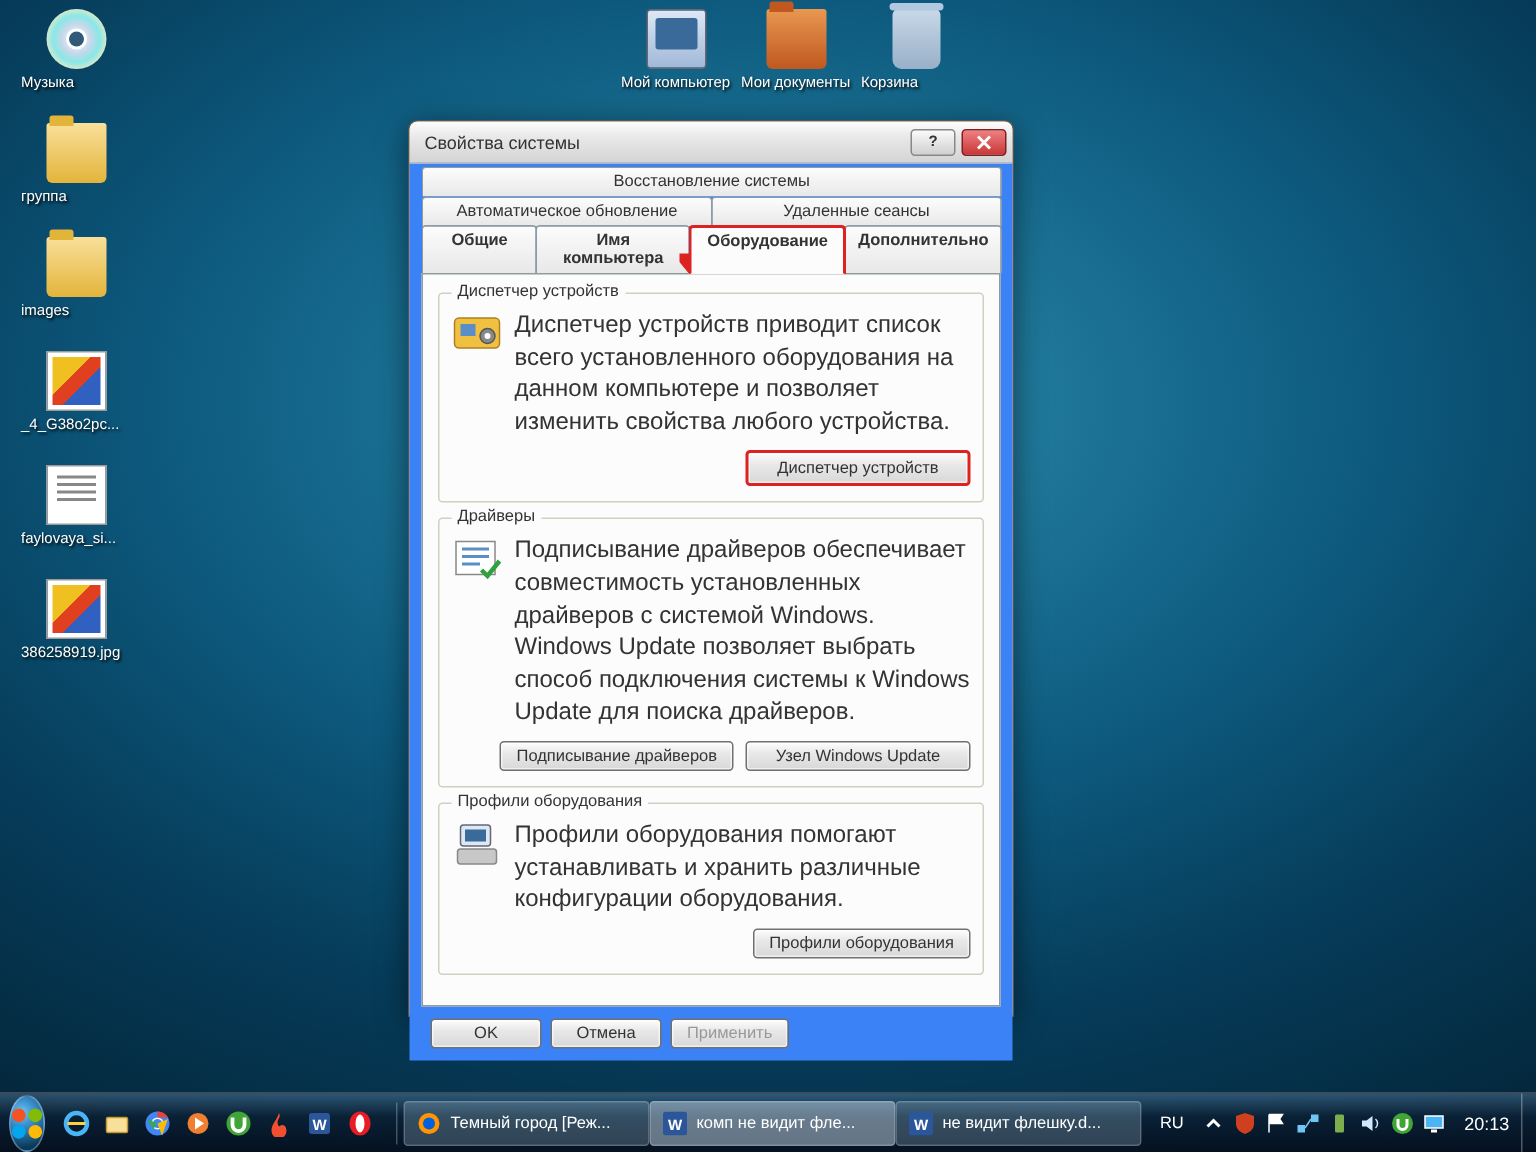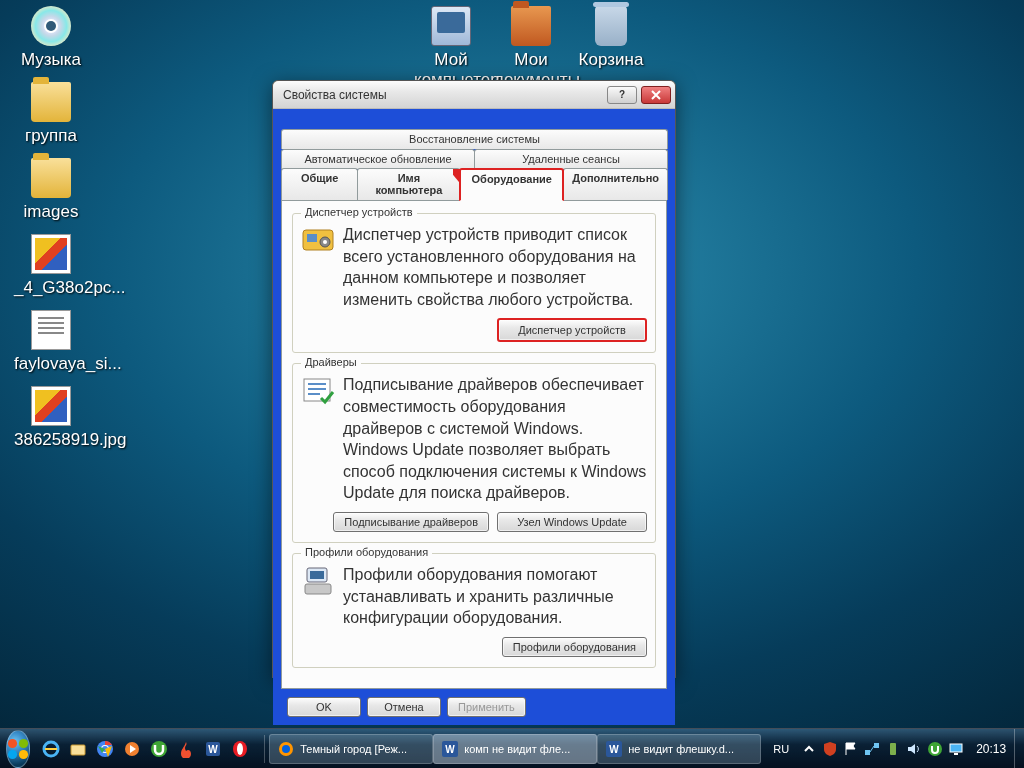--- a/index.html
+++ b/index.html
@@ -2,21 +2,21 @@
 <html><head>
 <meta charset="utf-8">
 <style>
 * { box-sizing: border-box; margin: 0; padding: 0; font-family: Tahoma, sans-serif; }
 body {
   width: 1024px; height: 768px; overflow: hidden; position: relative;
   background: radial-gradient(ellipse 900px 600px at 50% 35%, #2d8fb0 0%, #0d5a7e 45%, #063c5a 70%, #032437 100%);
 }
 
 .desktop { position: absolute; top: 0; left: 0; width: 100%; height: 100%; }
-.dicon { position: absolute; width: 74px; text-align: center; color: #fff; font-size: 17px; text-shadow: 1px 1px 2px #000; cursor: default; }
+.dicon { position: absolute; width: 74px; color: #fff; font-size: 10px; text-shadow: 1px 1px 2px #000; cursor: default; }
 .dicon .ic { width: 40px; height: 40px; margin: 0 auto 4px; }
 .folder-ic { background: linear-gradient(#f9e09a,#e3b43a); border-radius: 2px 2px 4px 4px; position: relative; }
 .folder-ic::before { content:""; position:absolute; top:-5px; left:2px; width:16px; height:7px; background:#e3b43a; border-radius:2px 2px 0 0; }
 .cd-ic { background: radial-gradient(circle at 50% 50%, #fff 0, #e8e8ff 15%, #c4d8e8 35%, #88e8e8 55%, #e8e8c4 75%, #d8d8f0 100%); border-radius:50%; position:relative;}
 .cd-ic::after{content:"";position:absolute;top:50%;left:50%;width:10px;height:10px;background:#315a78;border-radius:50%;transform:translate(-50%,-50%);box-shadow:0 0 0 2px #fff;}
 .img-ic { background:#fff; border:1px solid #999; position:relative; padding:2px;}
 .img-ic::after{content:"";position:absolute;top:3px;left:3px;right:3px;bottom:3px;background:linear-gradient(135deg,#f0c020 40%,#e04020 40%,#e04020 60%,#3060c0 60%);}
 .txt-ic { background:#fff; border:1px solid #999; position:relative;}
 .txt-ic::after{content:"";position:absolute;top:6px;left:6px;right:6px;height:2px;background:#888;box-shadow:0 5px 0 #888,0 10px 0 #888,0 15px 0 #888;}
 .pc-ic { background:linear-gradient(#dde8f5,#a0b8d8);border:1px solid #667;border-radius:3px;position:relative;}
@@ -37,21 +37,21 @@
   border-radius: 6px 6px 0 0; display:flex; align-items:center; padding: 0 4px 0 10px;
   border-bottom:1px solid #bbb; position:relative;
 }
 .titlebar .title { font-size: 12px; color:#333; flex:1; }
 .winbtns { display:flex; gap:4px;}
 .winbtn { width:30px; height:18px; border-radius:3px; border:1px solid #888; display:flex;align-items:center;justify-content:center;font-size:10px;color:#333;background:linear-gradient(#fafafa,#d0d0d0);}
 .winbtn.close{ background:linear-gradient(#f08080,#c83838); color:#fff; border-color:#802020;}
 .winbtn.help::after{content:"?";font-weight:bold;}
 .winbtn.close svg{width:10px;height:10px;}
 
-.body { padding: 20px 8px 8px; background:#1d4ed8;}
+.body { padding: 2px 8px 8px; background:#3b82f6;}
 .tabs { position:relative; }
 .tabrow { display:flex; }
 .tab { font-size:11px; color:#333; background:linear-gradient(#fcfcfc,#e8e8e8); border:1px solid #919b9c; border-bottom:none; border-radius:3px 3px 0 0; padding:3px 8px 4px; margin-right:-1px; cursor:default; position:relative; flex:1; text-align:center;}
 .tabrow.top .tab { border-radius:3px 3px 0 0; }
 .tabrow.bottom { margin-top:-1px;font-weight:bold; }
 .tab.active { background:#fcfcfc; z-index:3; padding-bottom:5px; margin-bottom:-1px; border:2px solid #d22; border-bottom:1px solid #fcfcfc;}
 .tabpanel { border:1px solid #919b9c; background:#fcfcfc; padding: 12px 10px 10px; min-height:470px; position:relative; z-index:2;}
 
 .group { border:1px solid #d0d0bf; border-radius:3px; padding: 10px 8px 10px 8px; margin-bottom:10px; position:relative; background:#fcfcfc;}
 .group > .legend { position:absolute; top:-8px; left:8px; background:#fcfcfc; padding:0 4px; font-size:11px; color:#333;}
@@ -190,21 +190,21 @@
         <div class="group">
           <div class="legend">Драйверы</div>
           <div class="grow">
             <div class="gicon">
               <svg class="svgc" viewBox="0 0 34 34">
                   <rect x="3" y="5" width="26" height="22" fill="#fff" stroke="#888"></rect>
                   <path d="M7 10h18M7 15h18M7 20h12" stroke="#5a8ec8" stroke-width="2"></path>
                   <path d="M20 24 l4 4 l8 -10" stroke="#30a040" stroke-width="3" fill="none"></path>
                 </svg>
             </div>
-            <div class="gtext">Подписывание драйверов обеспечивает совместимость оборудования драйверов с системой Windows.  Windows Update позволяет выбрать способ подключения системы к Windows Update для поиска драйверов.</div>
+            <div class="gtext">Подписывание драйверов обеспечивает совместимость установленных драйверов с системой Windows.  Windows Update позволяет выбрать способ подключения системы к Windows Update для поиска драйверов.</div>
           </div>
           <div class="btnrow">
             <div class="btn" style="min-width:150px">Подписывание драйверов</div>
             <div class="btn" style="min-width:150px">Узел Windows Update</div>
           </div>
         </div>
 
         <div class="group">
           <div class="legend">Профили оборудования</div>
           <div class="grow">

